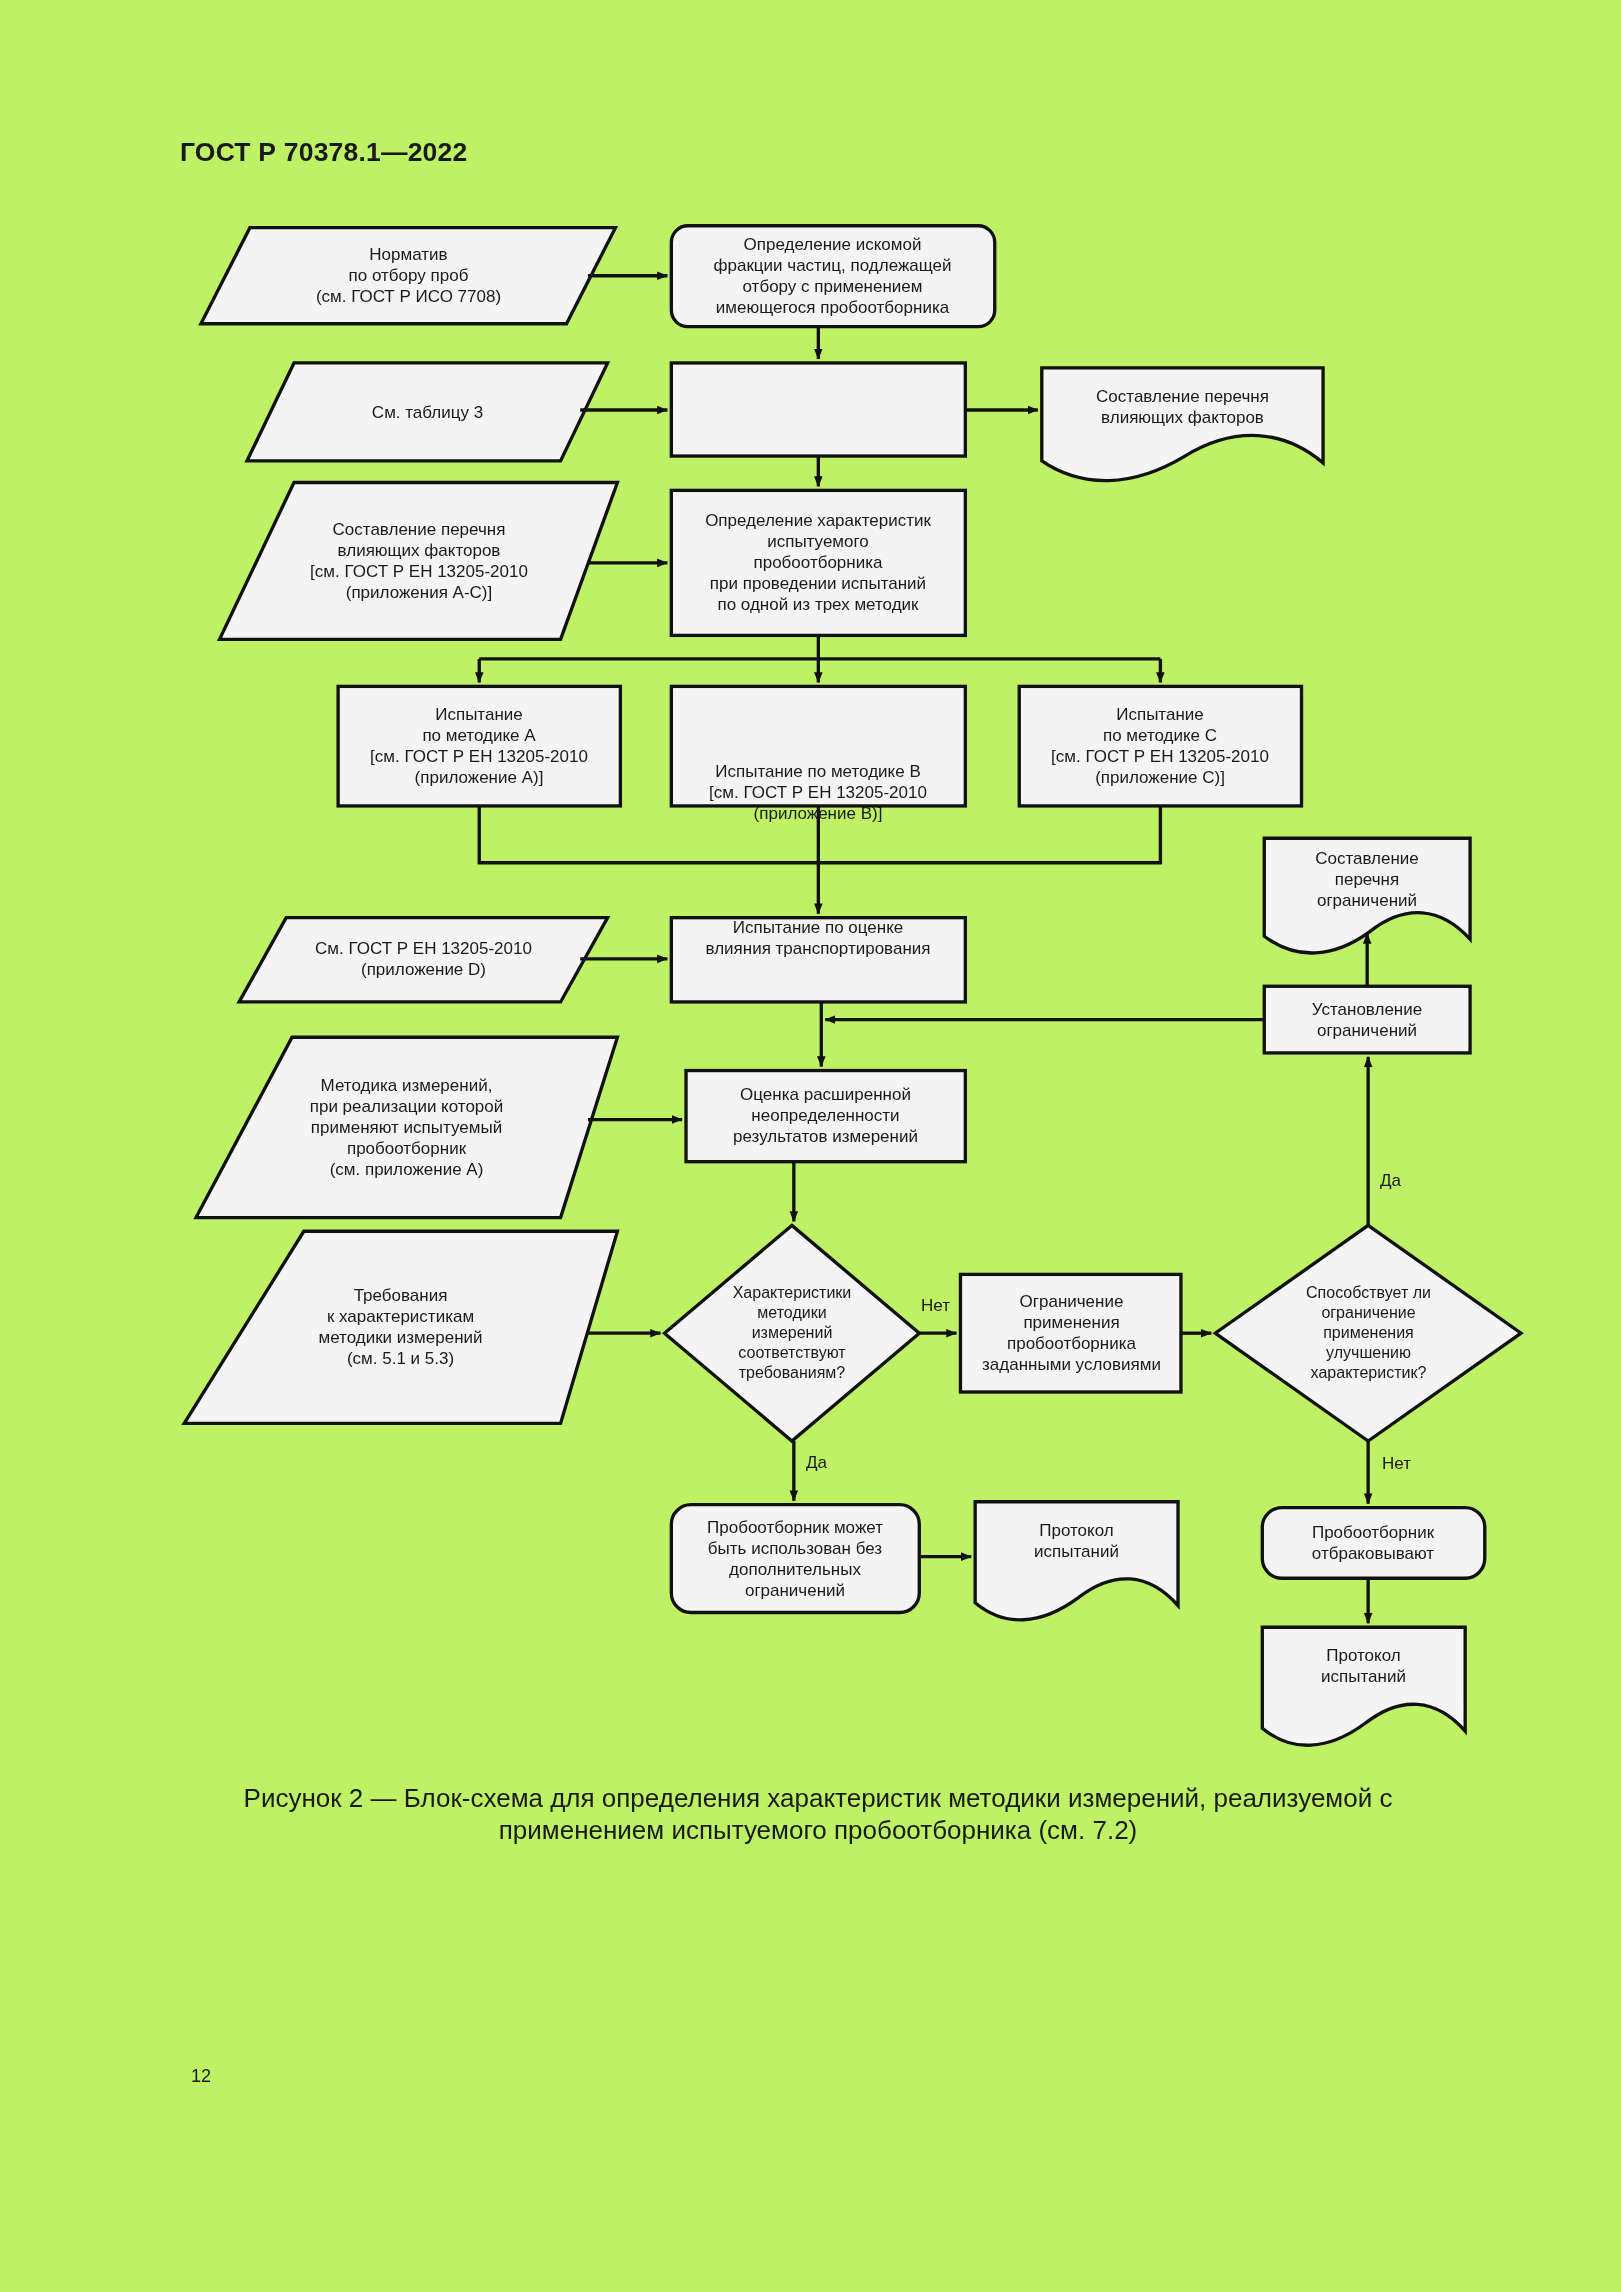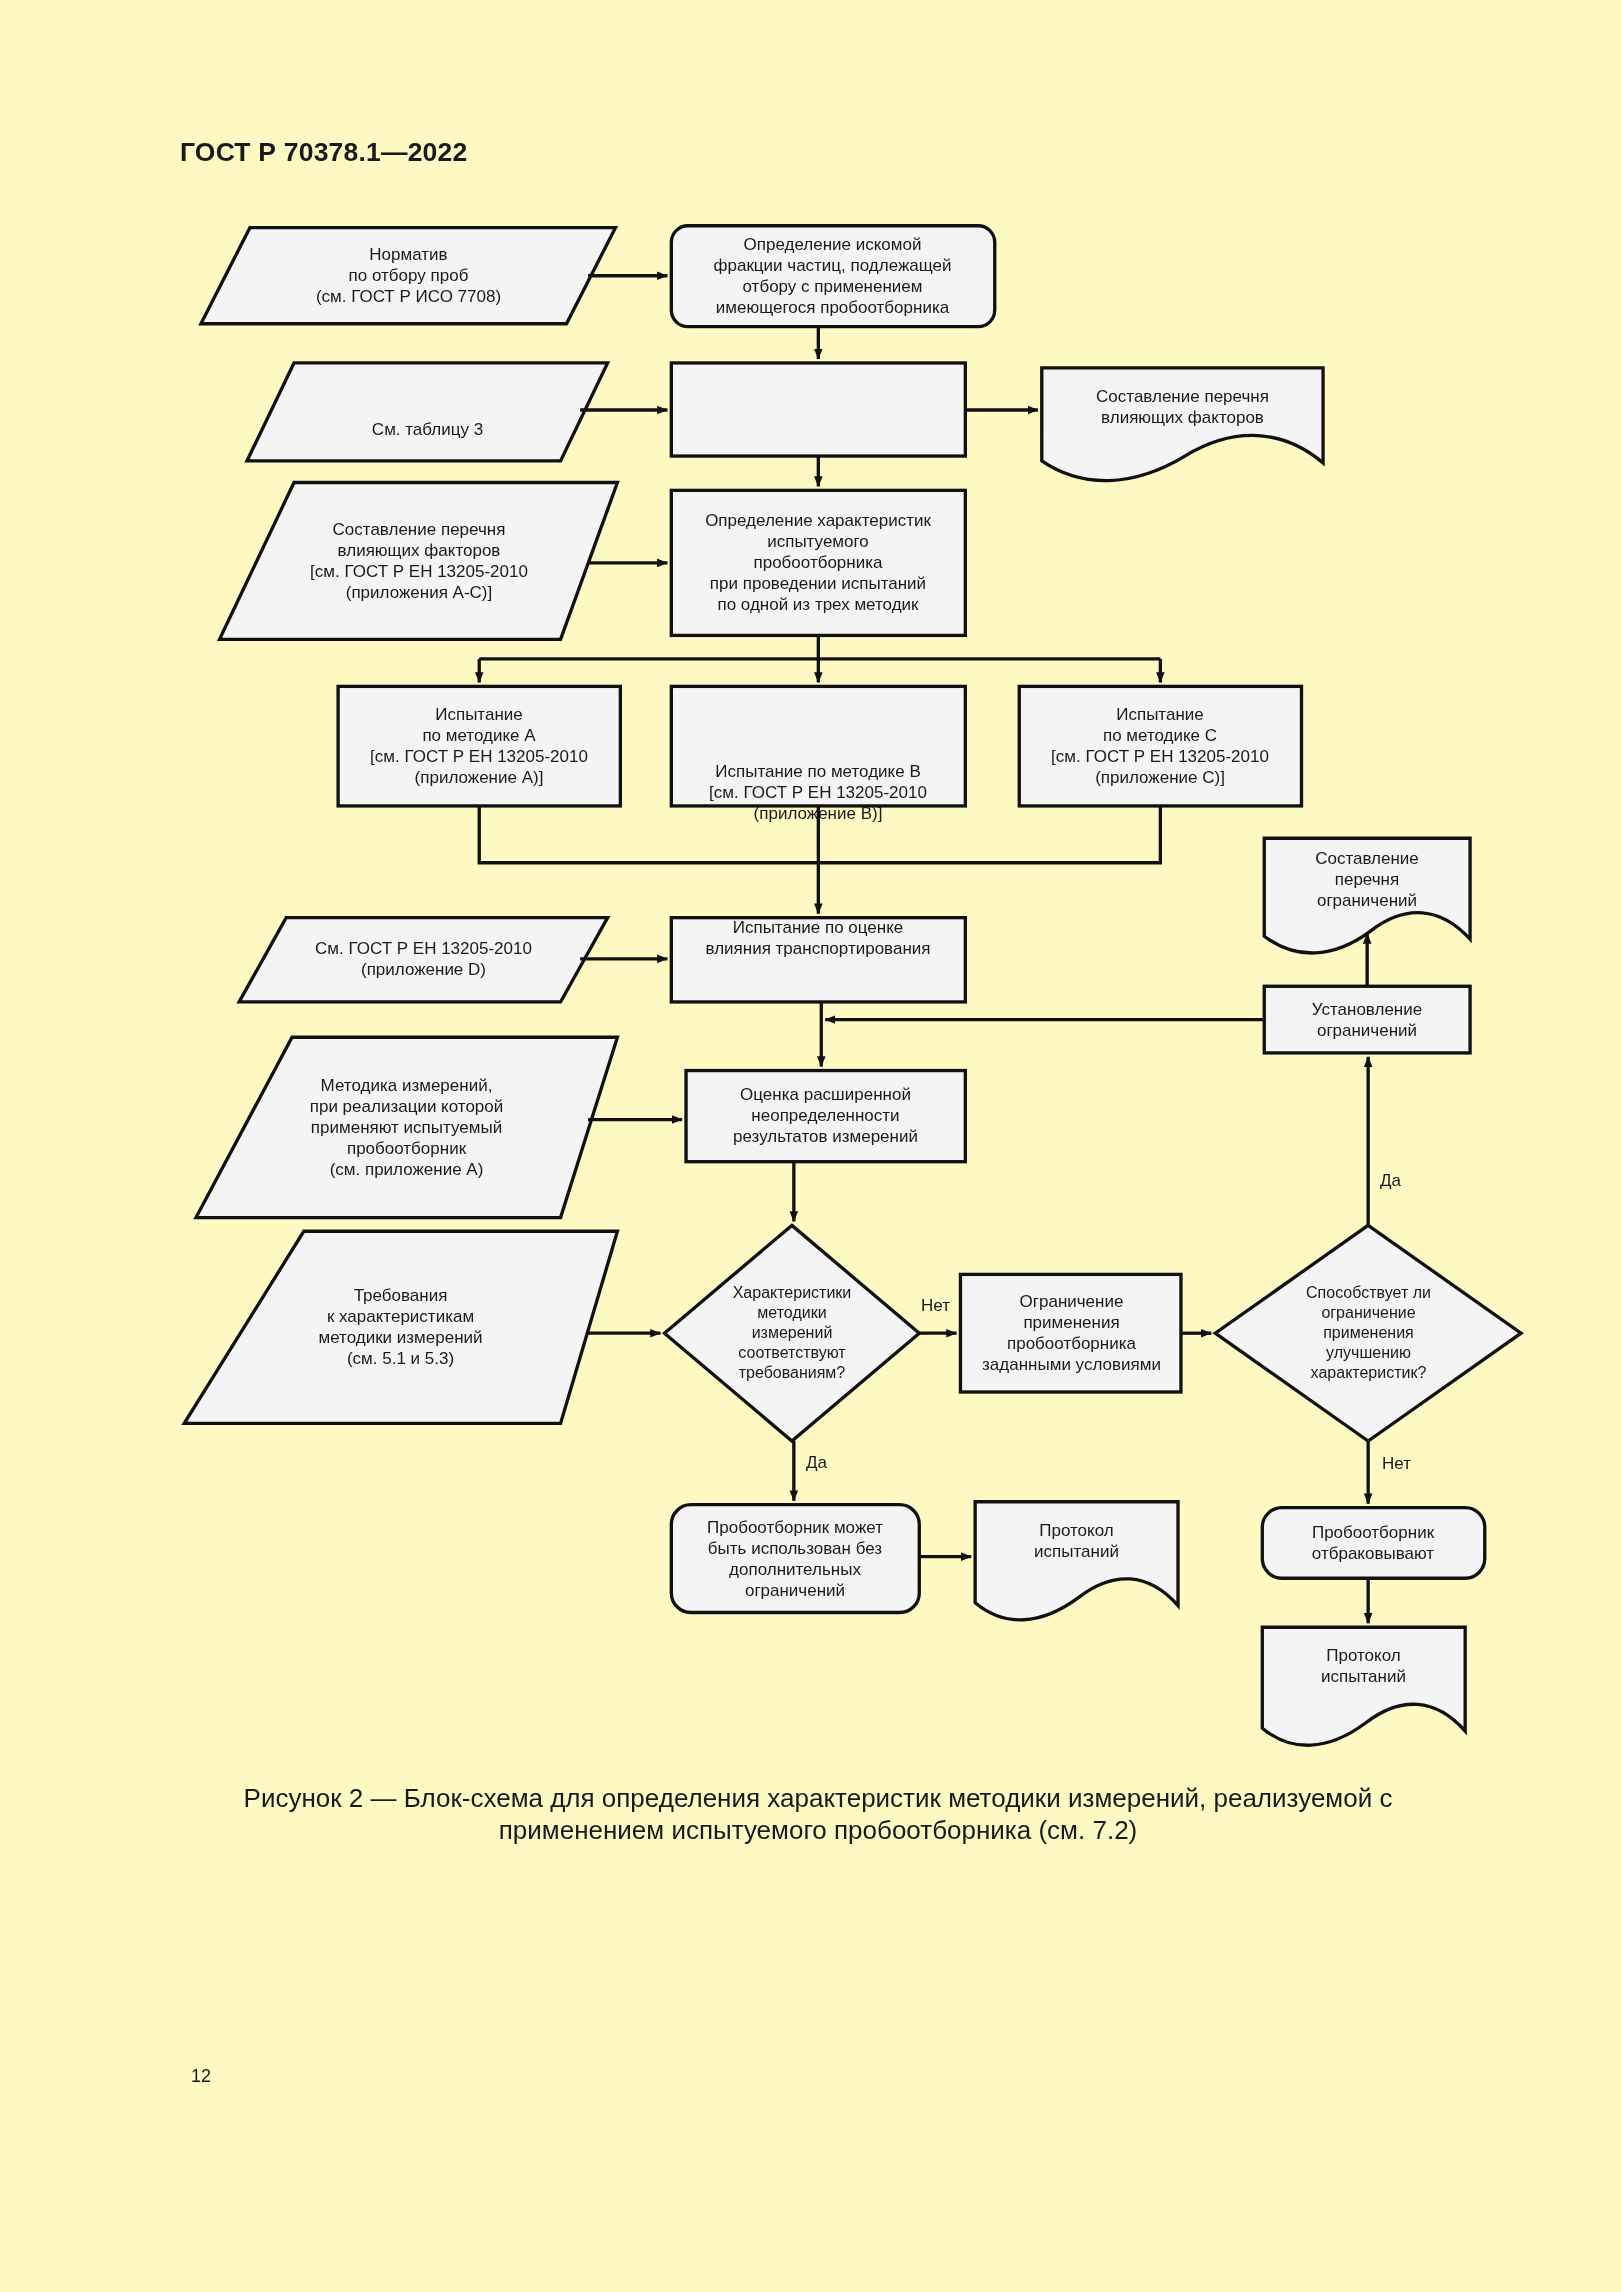--- a/index.html
+++ b/index.html
@@ -11,21 +11,21 @@
     width: 1621px;
     height: 2293px;
     position: relative;
     font-family: "Liberation Sans", sans-serif;
     color: #1a1a1a;
     overflow: hidden;
   }
   #page {
     position: absolute;
     inset: 0;
-    background: #fef9c3;
+    background: #bef264;
   }
   #doc-header {
     position: absolute;
     left: 180px;
     top: 137px;
     font-size: 26.5px;
     font-weight: bold;
     letter-spacing: 0.2px;
     white-space: nowrap;
   }
@@ -199,21 +199,21 @@
     </g>
   </svg>
 
   <div class="node-label" style="left:201px;  top:227px; width:415px; height:96px;">Норматив
 по отбору проб
 (см. ГОСТ Р ИСО 7708)</div>
   <div class="node-label" style="left:671px;  top:225px; width:323px; height:101px;">Определение искомой
 фракции частиц, подлежащей
 отбору с применением
 имеющегося пробоотборника</div>
-  <div class="node-label" style="left:247px;  top:380px; width:361px; height:98px;">См. таблицу 3</div>
+  <div class="node-label" style="left:247px;  top:363px; width:361px; height:98px;">См. таблицу 3</div>
   <div class="node-label" style="left:1042px; top:368px; width:281px; height:78px;">Составление перечня
 влияющих факторов</div>
   <div class="node-label" style="left:220px;  top:482px; width:398px; height:157px;">Составление перечня
 влияющих факторов
 [см. ГОСТ Р ЕН 13205-2010
 (приложения A-C)]</div>
   <div class="node-label" style="left:671px;  top:490px; width:294px; height:145px;">Определение характеристик
 испытуемого
 пробоотборника
 при проведении испытаний

